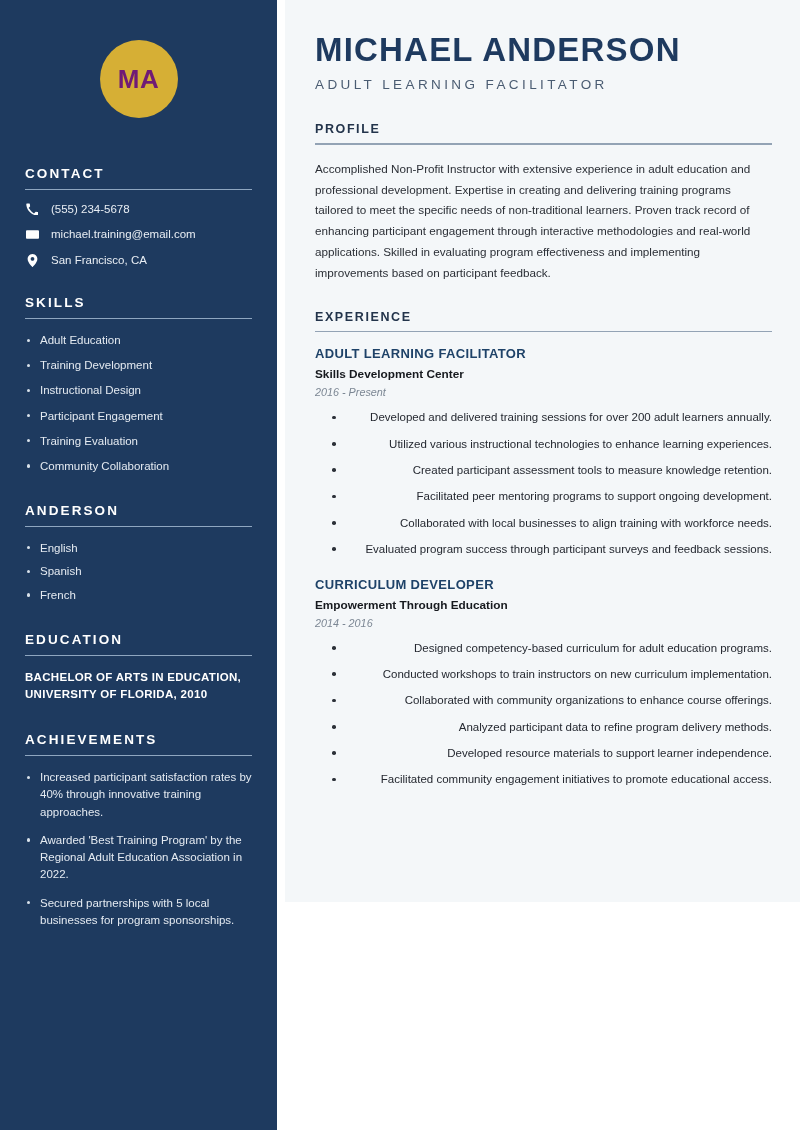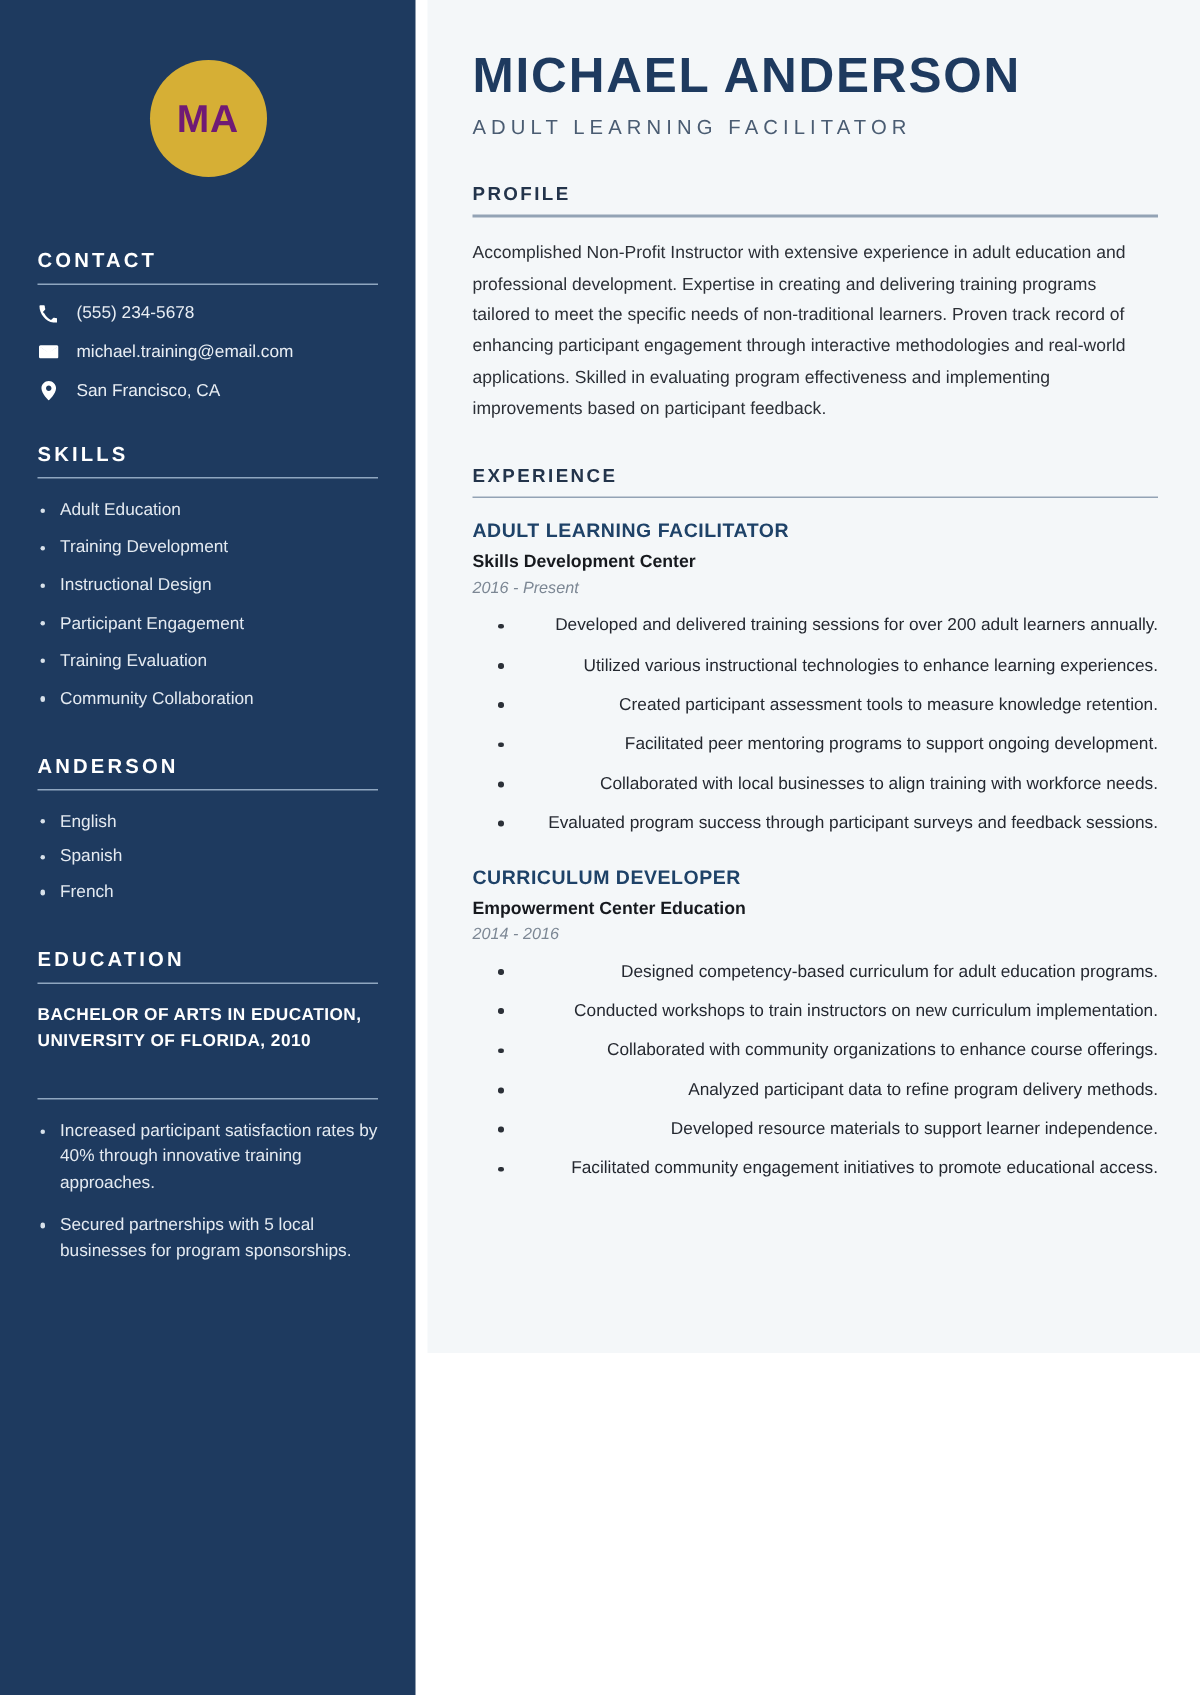--- a/index.html
+++ b/index.html
@@ -60,21 +60,21 @@
 
   .side-rule {
     height: 1px;
     background: #8FA6C0;
     margin-bottom: 13px;
   }
 
   
   .contact-row {
     display: flex;
-    align-items: flex-end;
+    align-items: flex-start;
     gap: 12px;
     margin-bottom: 13px;
     font-size: 11.5px;
     color: #E9EEF4;
   }
   .contact-row .ico {
     width: 14px;
     min-width: 14px;
     display: flex;
     align-items: center;
@@ -278,23 +278,25 @@
   </section>
 
   <section class="side-section">
     <div class="side-heading">EDUCATION</div>
     <div class="side-rule"></div>
     <div class="edu-line">BACHELOR OF ARTS IN EDUCATION,</div>
     <div class="edu-line">UNIVERSITY OF FLORIDA, 2010</div>
   </section>
 
   <section class="side-section">
+    <div class="side-heading">ACHIEVEMENTS</div>
     <div class="side-rule"></div>
     <ul class="side-list ach">
       <li>Increased participant satisfaction rates by 40% through innovative training approaches.</li>
+      <li>Awarded 'Best Training Program' by the Regional Adult Education Association in 2022.</li>
       <li>Secured partnerships with 5 local businesses for program sponsorships.</li>
     </ul>
   </section>
 
 </aside>
 
 <div class="divider-strip"></div>
 
 <main class="main">
 
@@ -320,21 +322,21 @@
         <li>Utilized various instructional technologies to enhance learning experiences.</li>
         <li>Created participant assessment tools to measure knowledge retention.</li>
         <li>Facilitated peer mentoring programs to support ongoing development.</li>
         <li>Collaborated with local businesses to align training with workforce needs.</li>
         <li>Evaluated program success through participant surveys and feedback sessions.</li>
       </ul>
     </div>
 
     <div class="exp-entry">
       <div class="exp-title">CURRICULUM DEVELOPER</div>
-      <div class="exp-company">Empowerment Center Education</div>
+      <div class="exp-company">Empowerment Through Education</div>
       <div class="exp-dates">2014 - 2016</div>
       <ul class="exp-list">
         <li>Designed competency-based curriculum for adult education programs.</li>
         <li>Conducted workshops to train instructors on new curriculum implementation.</li>
         <li>Collaborated with community organizations to enhance course offerings.</li>
         <li>Analyzed participant data to refine program delivery methods.</li>
         <li>Developed resource materials to support learner independence.</li>
         <li>Facilitated community engagement initiatives to promote educational access.</li>
       </ul>
     </div>

